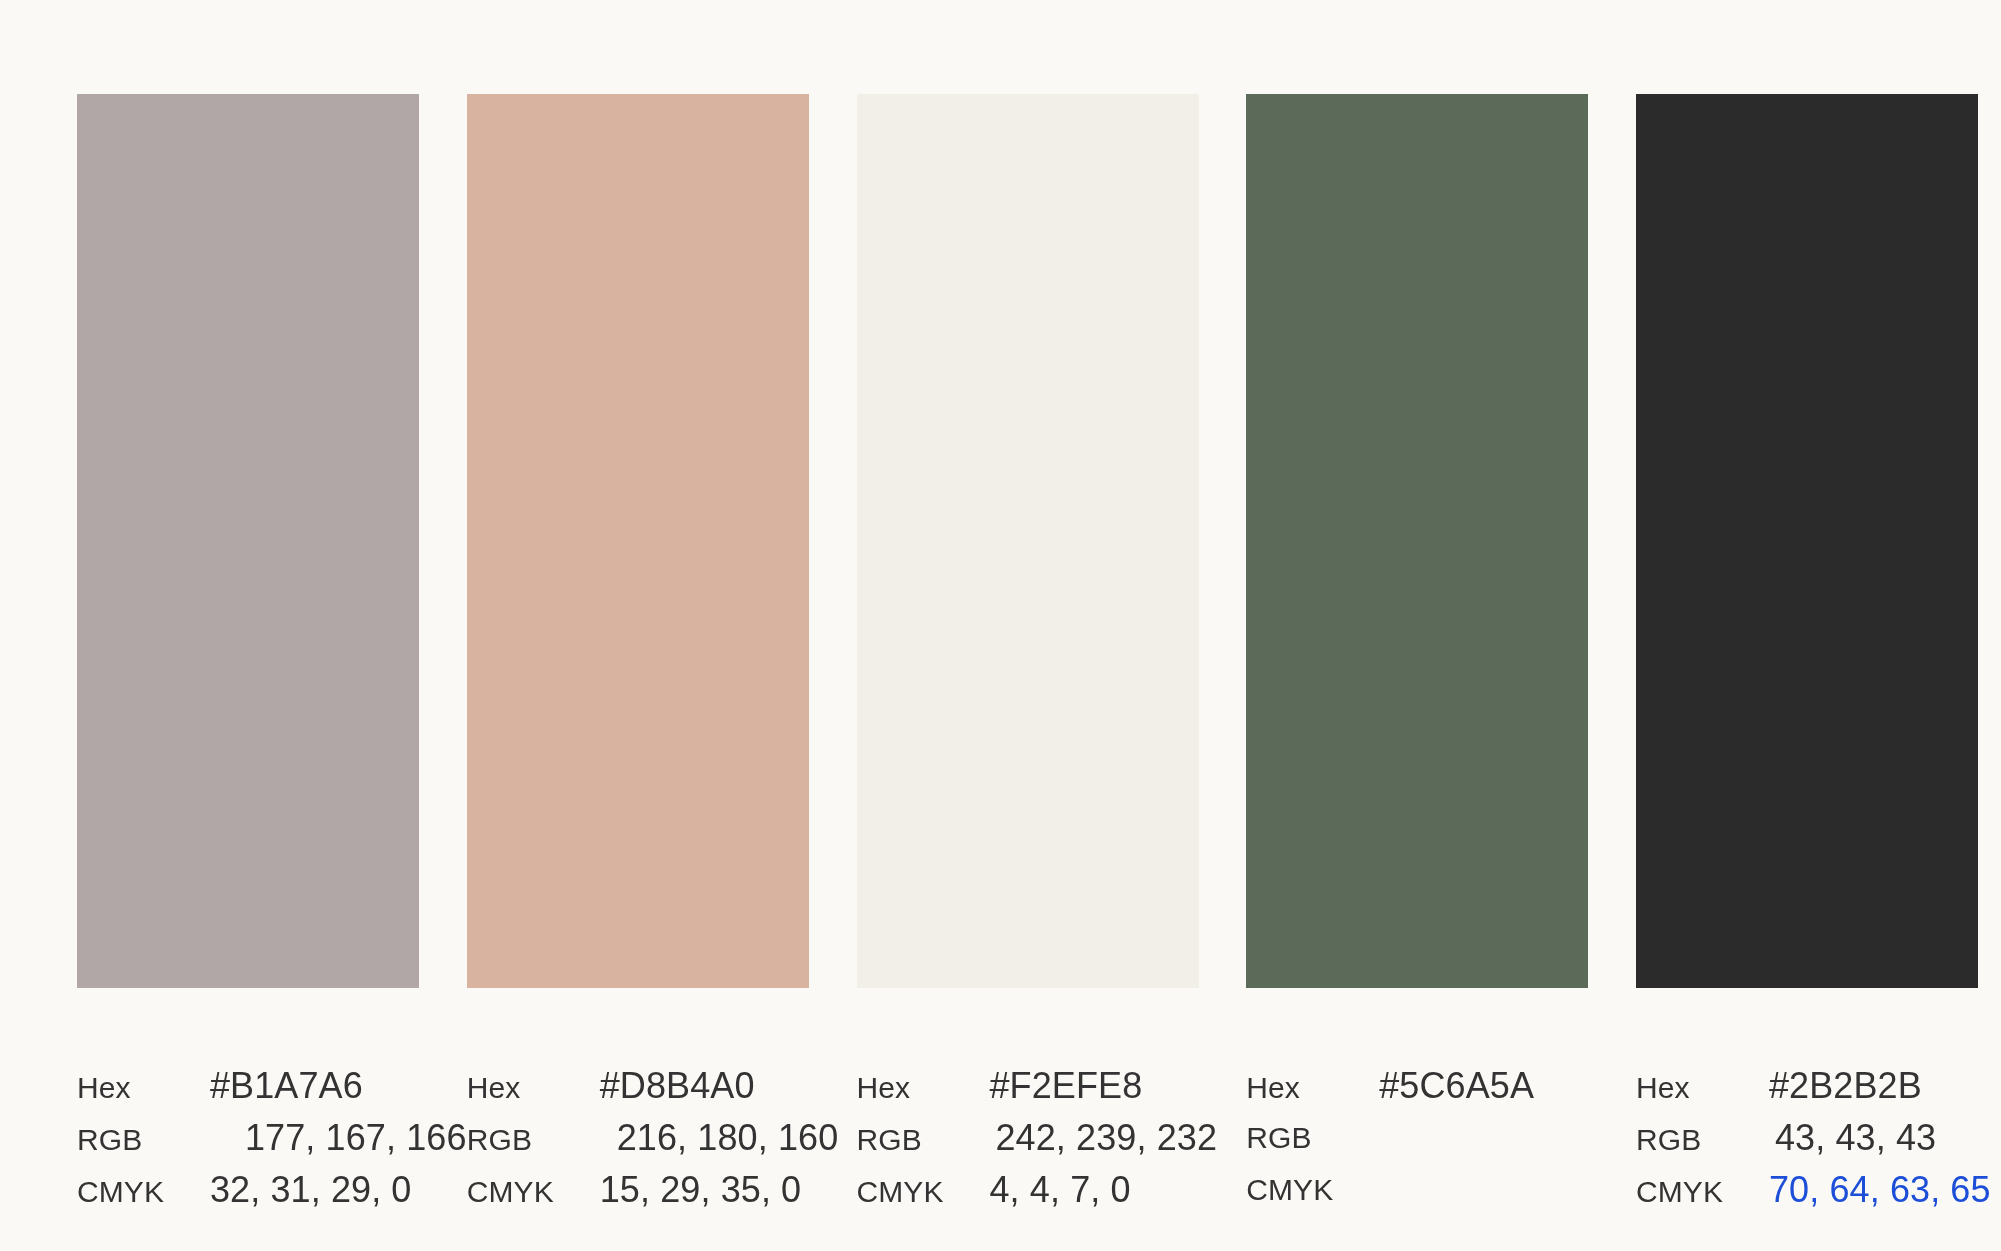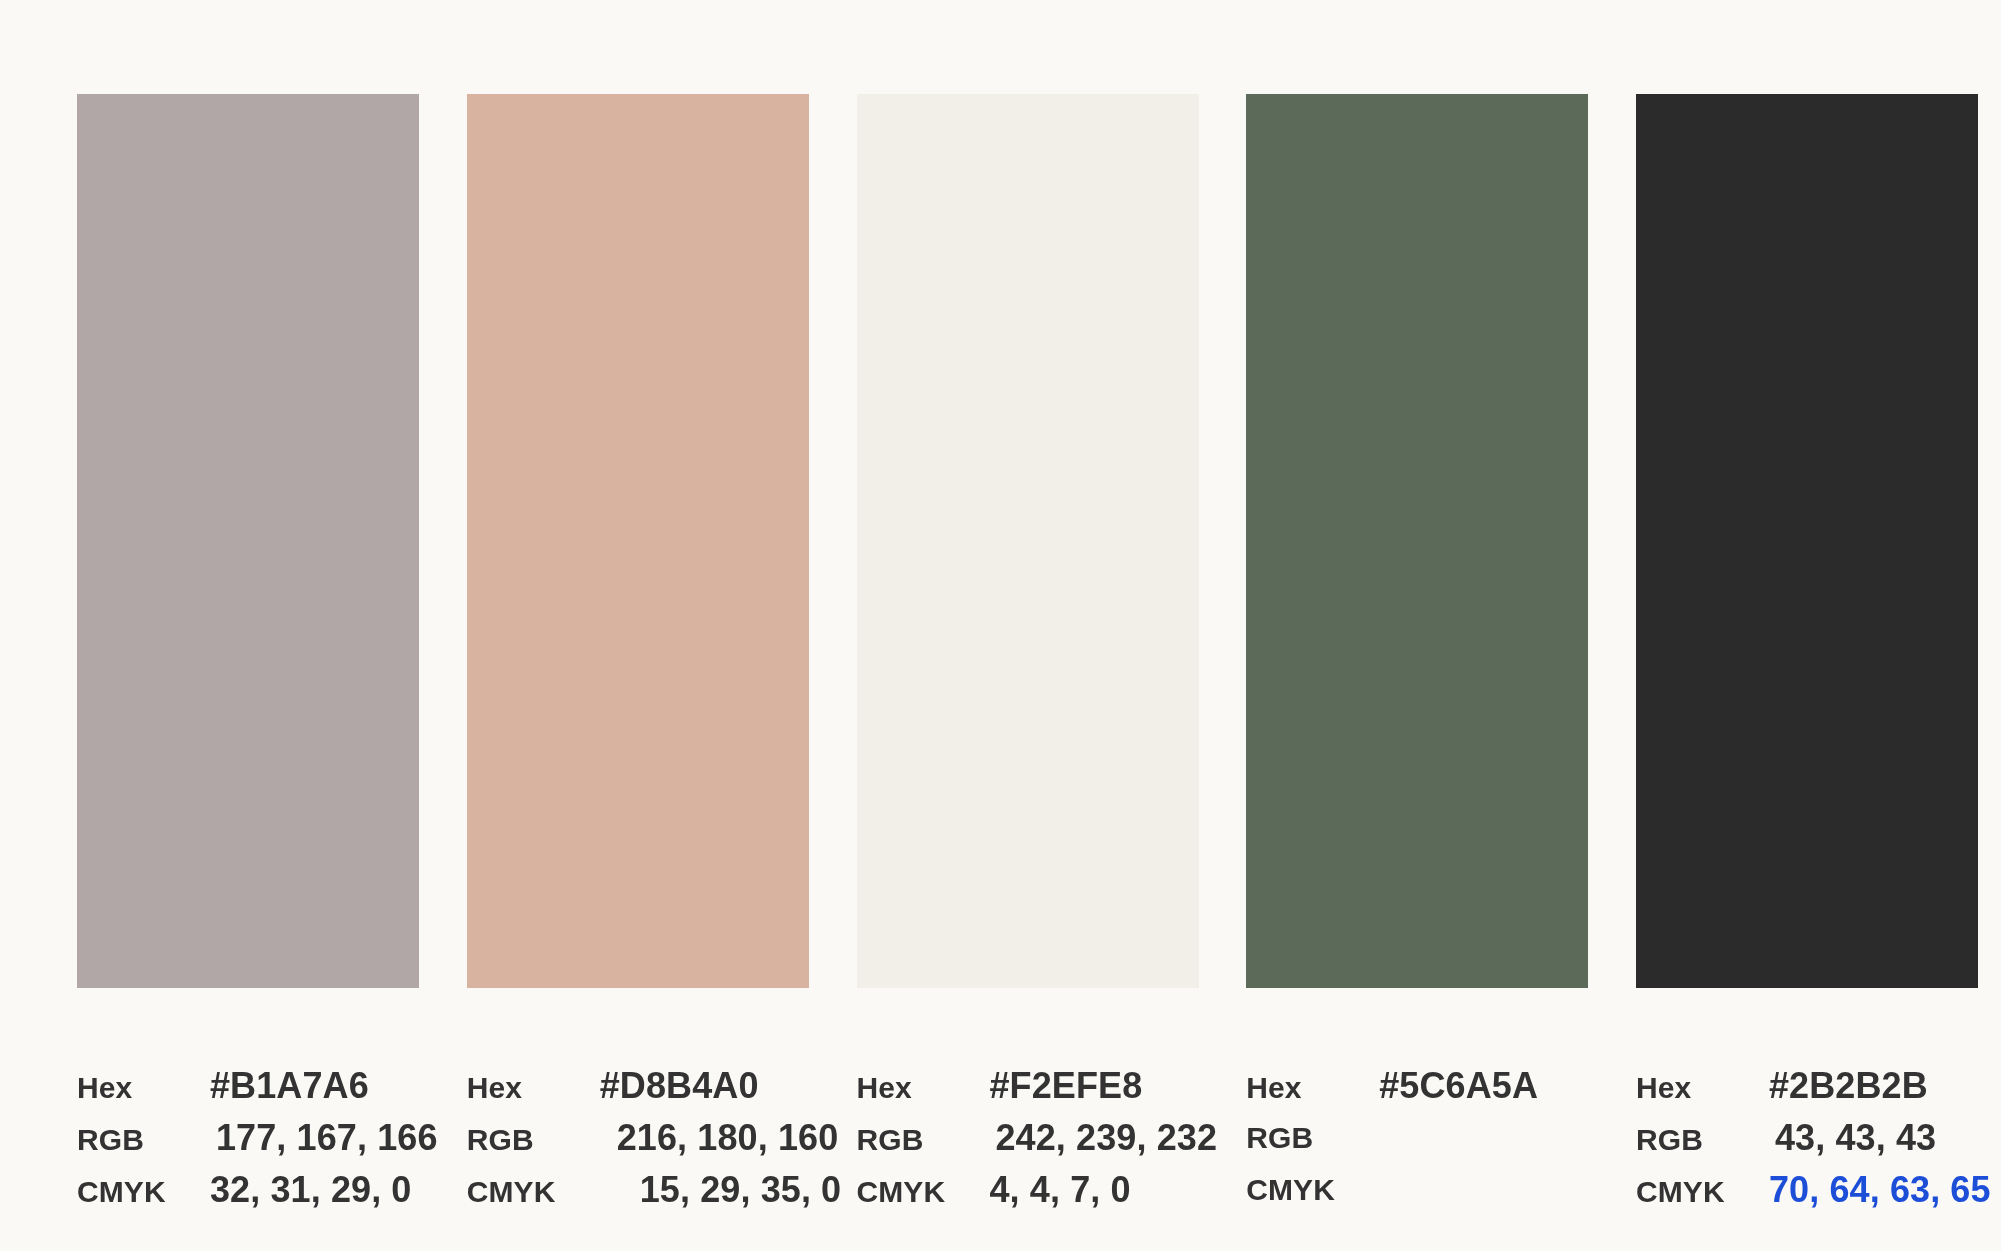--- a/index.html
+++ b/index.html
@@ -31,21 +31,20 @@
     justify-content: space-between;
     width: 1846px;
     height: 100%;
   }
 
   .swatch-column {
     width: 287px;
     display: flex;
     flex-direction: column;
     align-items: stretch;
-    font-weight: bold;
   }
 
   .swatch-chip {
     width: 342px;
     height: 894px;
     display: block;
   }
 
   .swatch-info {
     margin-top: 72px;
@@ -98,21 +97,21 @@
 
     <div class="swatch-column">
       <div class="swatch-chip" style="background: rgb(177, 167, 166);"></div>
       <div class="swatch-info">
         <div class="info-row">
           <span class="info-label" style="color: rgb(51, 51, 51);">Hex</span>
           <span class="info-value value-hex" style="color: rgb(51, 51, 51);">#B1A7A6</span>
         </div>
         <div class="info-row">
           <span class="info-label" style="color: rgb(51, 51, 51);">RGB</span>
-          <span class="info-value value-rgb" style="color: rgb(51, 51, 51);">177, 167, 166</span>
+          <span class="info-value value-rgb" style="color: rgb(51, 51, 51); margin-left: 29px;">177, 167, 166</span>
         </div>
         <div class="info-row">
           <span class="info-label" style="color: rgb(51, 51, 51);">CMYK</span>
           <span class="info-value value-cmyk" style="color: rgb(51, 51, 51);">32, 31, 29, 0</span>
         </div>
       </div>
     </div>
 
     <div class="swatch-column">
       <div class="swatch-chip" style="background: rgb(216, 180, 160);"></div>
@@ -120,21 +119,21 @@
         <div class="info-row">
           <span class="info-label" style="color: rgb(51, 51, 51);">Hex</span>
           <span class="info-value value-hex" style="color: rgb(51, 51, 51);">#D8B4A0</span>
         </div>
         <div class="info-row">
           <span class="info-label" style="color: rgb(51, 51, 51);">RGB</span>
           <span class="info-value value-rgb" style="color: rgb(51, 51, 51); margin-left: 11px;">216, 180, 160</span>
         </div>
         <div class="info-row">
           <span class="info-label" style="color: rgb(51, 51, 51);">CMYK</span>
-          <span class="info-value value-cmyk" style="color: rgb(51, 51, 51); margin-left: 40px;">15, 29, 35, 0</span>
+          <span class="info-value value-cmyk" style="color: rgb(51, 51, 51);">15, 29, 35, 0</span>
         </div>
       </div>
     </div>
 
     <div class="swatch-column">
       <div class="swatch-chip" style="background: rgb(242, 239, 232);"></div>
       <div class="swatch-info">
         <div class="info-row">
           <span class="info-label" style="color: rgb(51, 51, 51);">Hex</span>
           <span class="info-value value-hex" style="color: rgb(51, 51, 51);">#F2EFE8</span>

